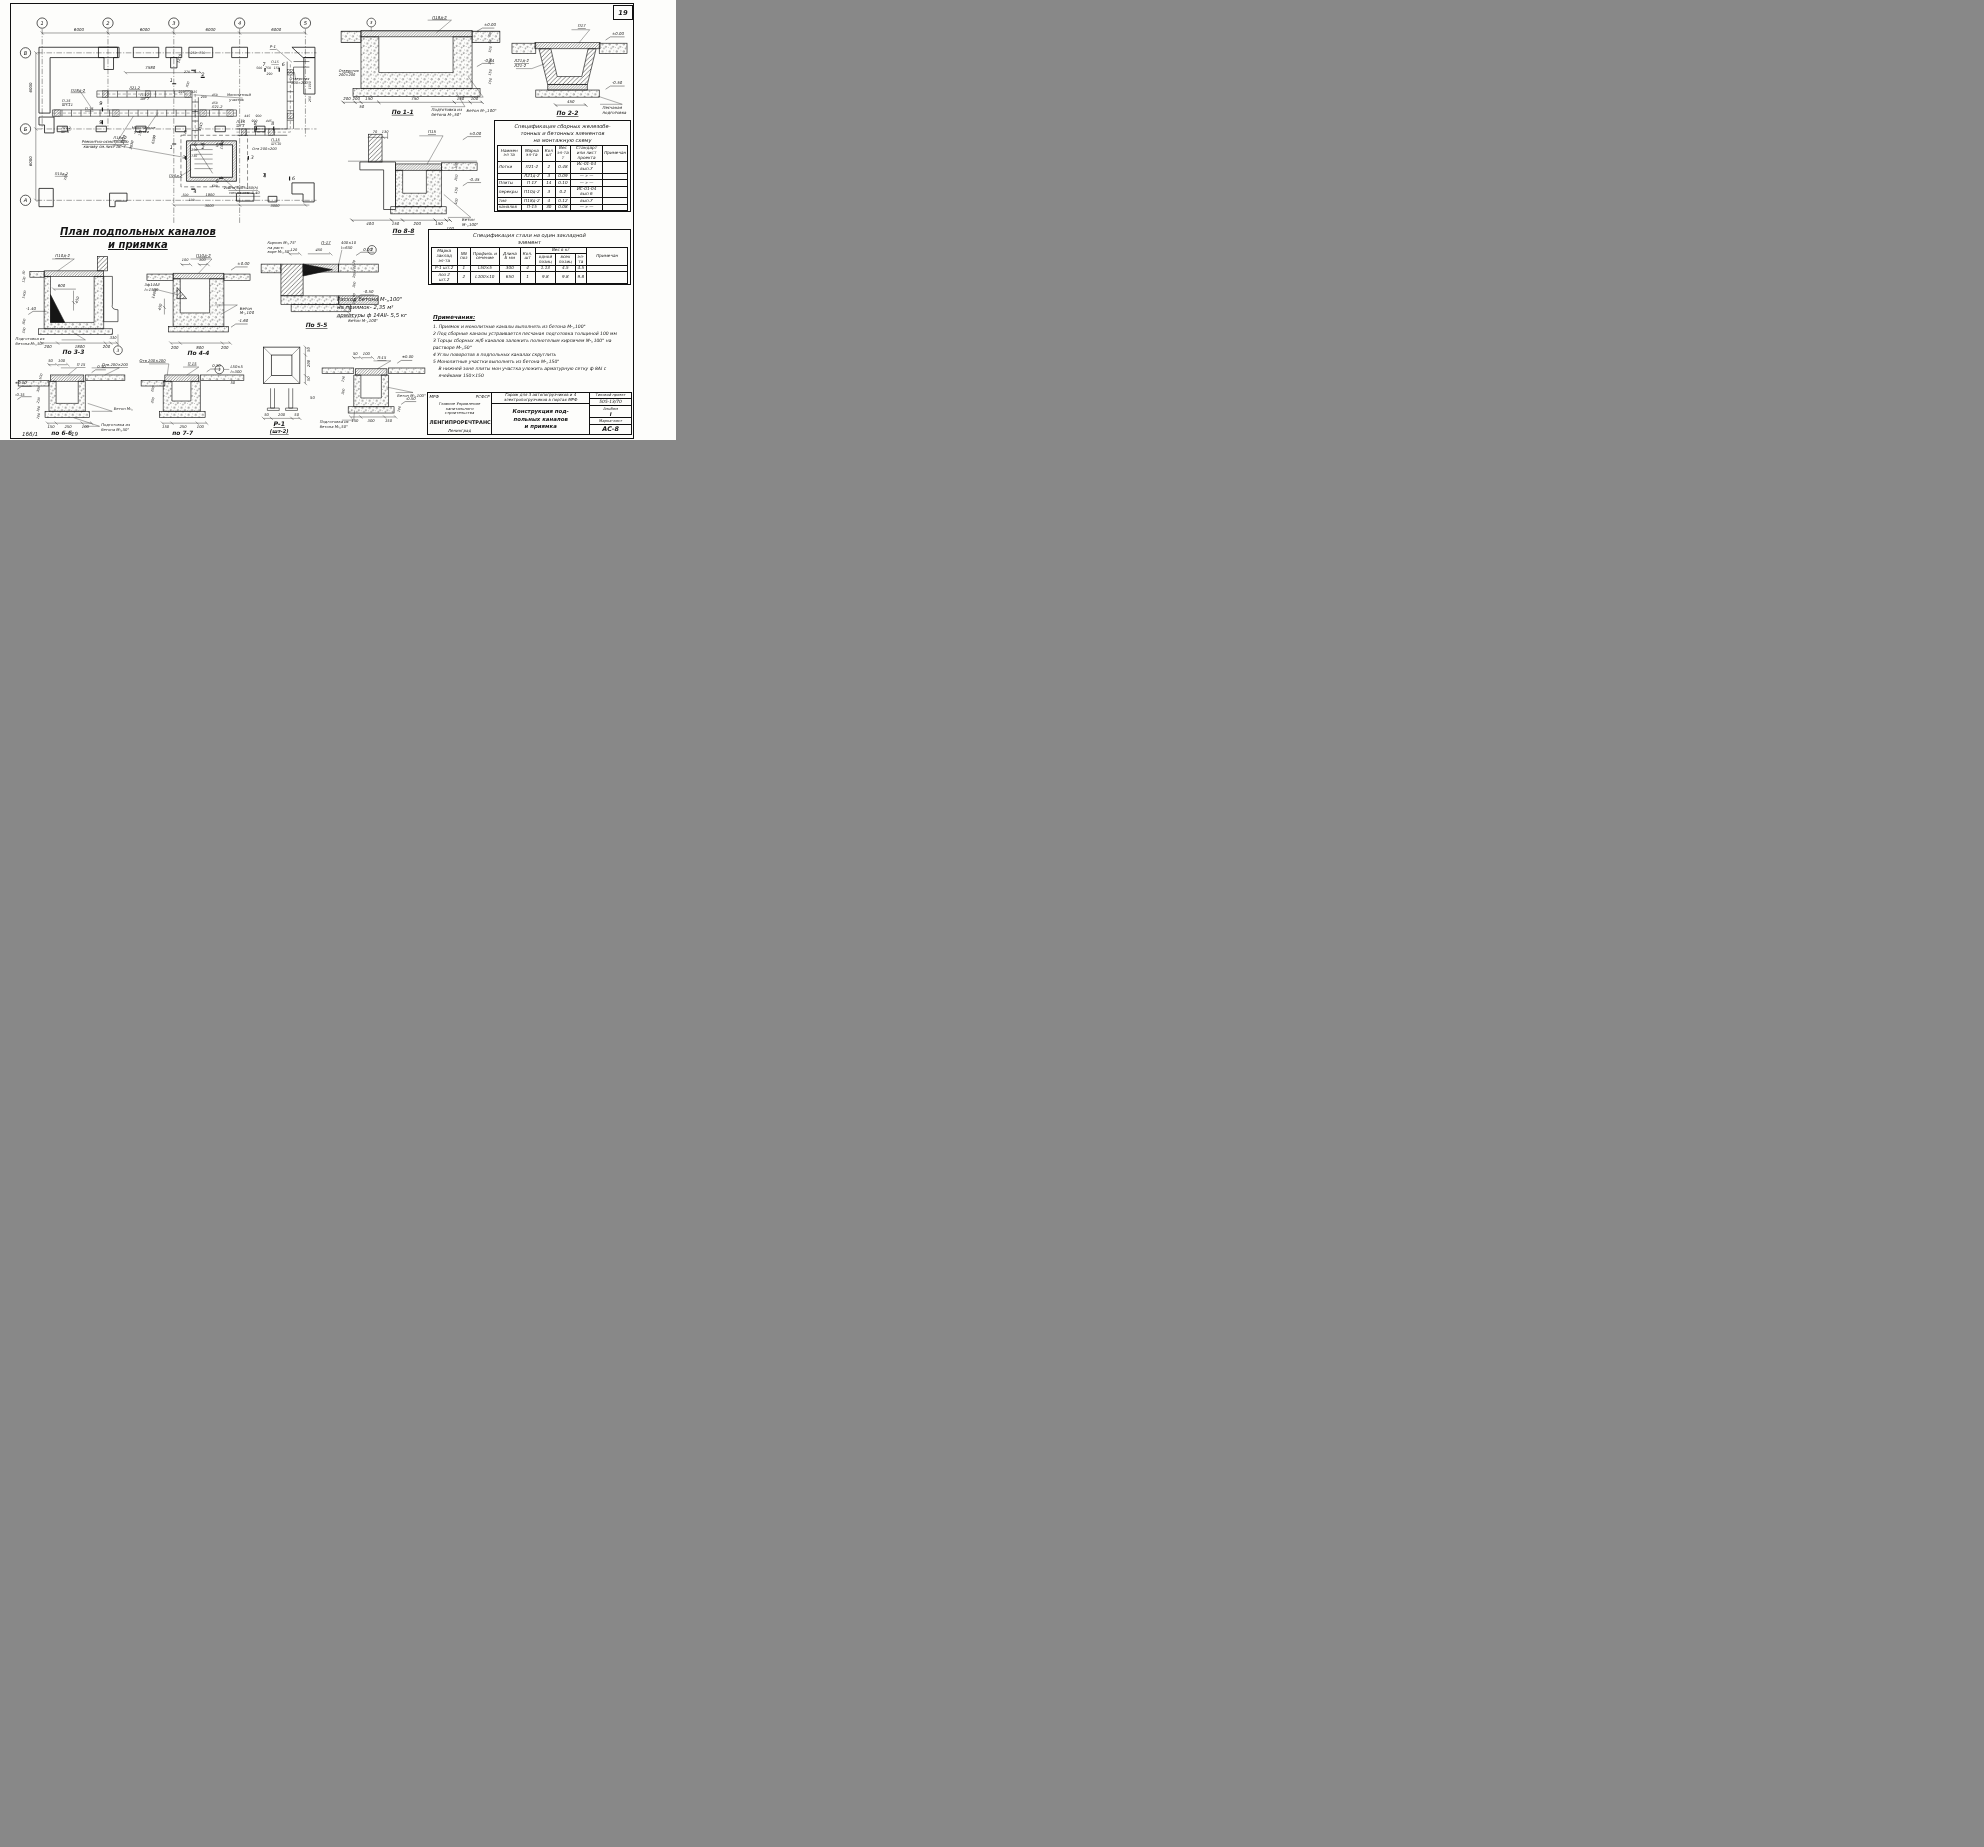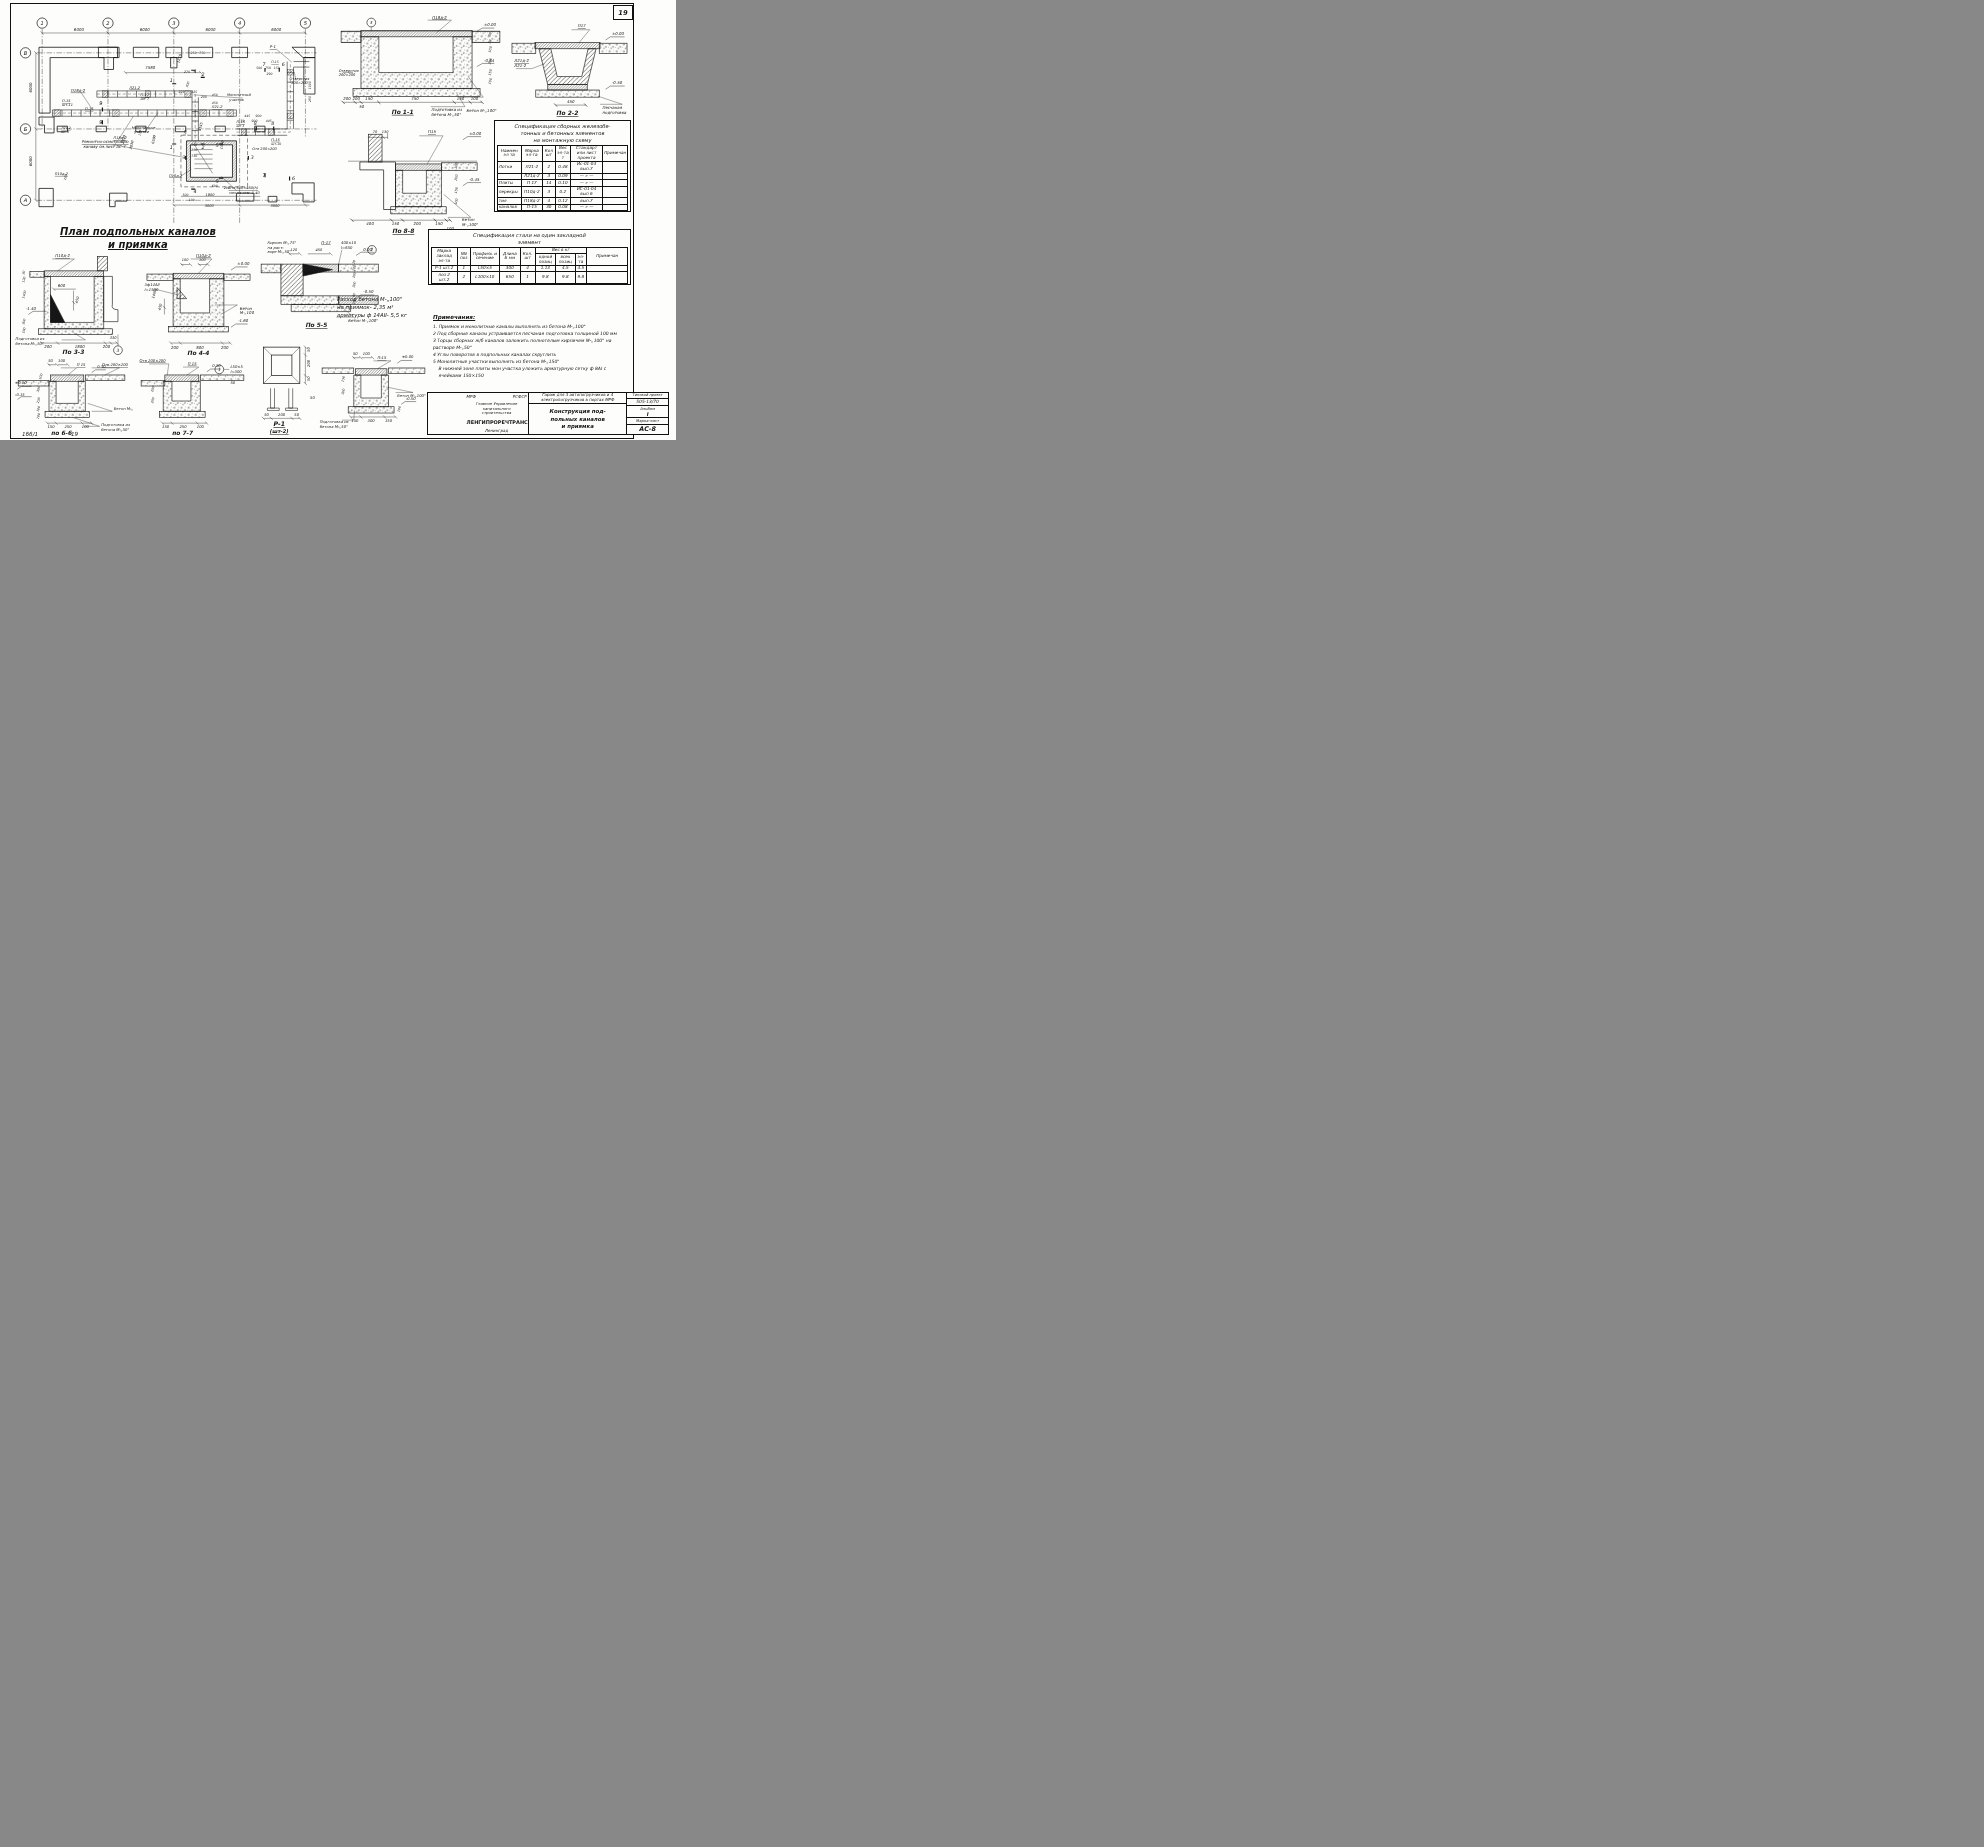--- a/index.html
+++ b/index.html
@@ -758,21 +758,21 @@
       <text x="4" y="199">бетона М-„50"</text>
       <text x="64" y="84" transform="rotate(-75 64 84)" font-size="8">150</text>
       <text x="64" y="116" transform="rotate(-75 64 116)" font-size="8">300</text>
       <text x="206" y="160" transform="rotate(-75 206 160)" font-size="8">100</text>
       <text x="93" y="185" text-anchor="middle">150</text>
       <text x="134" y="185" text-anchor="middle">300</text>
       <text x="178" y="185" text-anchor="middle">150</text>
     </g>
   </svg>
 
-  <div class="tb" style="left:427px;top:392px;width:203px;height:41px;background:#fdfdfb;padding-left:37px;">
+  <div class="tb" style="left:427px;top:392px;width:203px;height:41px;background:#fdfdfb;">
     <div class="cell" style="width:60px;display:flex;flex-direction:column;justify-content:space-between;padding:0.8px 1.6px;text-align:center;">
       <div style="display:flex;justify-content:space-between;font-size:4px;">
         <span>МРФ</span>
         <span>РСФСР</span>
       </div>
       <div style="font-size:3.8px;line-height:1.15;">
         <div>Главное Управление</div>
         <div>капитального</div>
         <div>строительства</div>
       </div>

